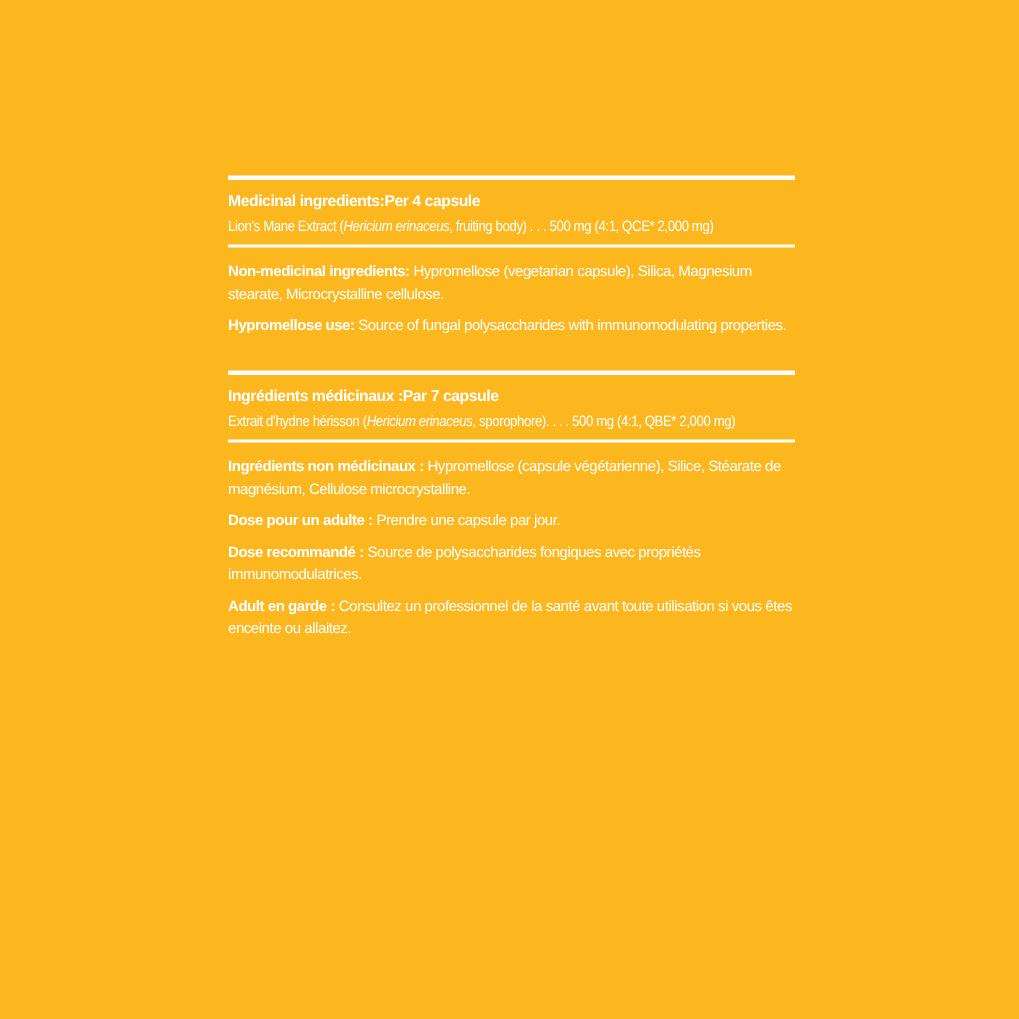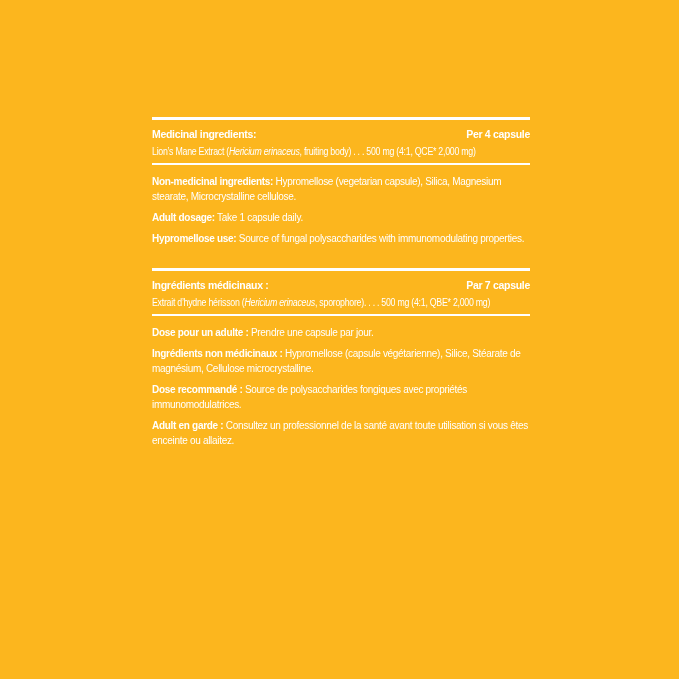--- a/index.html
+++ b/index.html
@@ -25,21 +25,21 @@
     height: 3px;
     background: #FFFFFF;
   }
   .rule-thin {
     height: 2px;
     background: #FFFFFF;
     margin-top: 4px;
   }
   .ing-header {
     display: flex;
-    justify-content: space-between;
+    justify-content: flex-start;
     font-weight: 700;
     font-size: 10.5px;
     margin-top: 7px;
   }
   .ing-row {
     margin-top: 2px;
     white-space: nowrap;
     transform: scaleX(0.88);
     transform-origin: left center;
   }
@@ -65,42 +65,41 @@
     </div>
 
     <div class="ing-row">
       <span>Lion’s Mane Extract (</span><span class="species">Hericium erinaceus</span><span>, fruiting body) . . . 500 mg (4:1, QCE* 2,000 mg)</span>
     </div>
 
     <div class="rule-thin"></div>
 
     <p class="para"><b>Non-medicinal ingredients:</b><span> Hypromellose (vegetarian capsule), Silica, Magnesium stearate, Microcrystalline cellulose.</span></p>
 
-    <p class="para"><b>Adult dosage:</b><span> Take 1 capsule daily.</span></p>
 
     <p class="para"><b>Hypromellose use:</b><span> Source of fungal polysaccharides with immunomodulating properties.</span></p>
 
   </div>
 
   <div class="section-french">
     <div class="rule-thick"></div>
 
     <div class="ing-header">
       <span>Ingrédients médicinaux :</span>
       <span>Par 7 capsule</span>
     </div>
 
     <div class="ing-row">
       <span>Extrait d’hydne hérisson (</span><span class="species">Hericium erinaceus</span><span>, sporophore). . . . 500 mg (4:1, QBE* 2,000 mg)</span>
     </div>
 
     <div class="rule-thin"></div>
 
+    <p class="para"><b>Ingrédients non médicinaux :</b><span> Hypromellose (capsule végétarienne), Silice, Stéarate de magnésium, Cellulose microcrystalline.</span></p>
+
     <p class="para"><b>Dose pour un adulte :</b><span> Prendre une capsule par jour.</span></p>
-
-    <p class="para"><b>Ingrédients non médicinaux :</b><span> Hypromellose (capsule végétarienne), Silice, Stéarate de magnésium, Cellulose microcrystalline.</span></p>
 
     <p class="para"><b>Dose recommandé :</b><span> Source de polysaccharides fongiques avec propriétés immunomodulatrices.</span></p>
 
     <p class="para"><b>Adult en garde :</b><span> Consultez un professionnel de la santé avant toute utilisation si vous êtes enceinte ou allaitez.</span></p>
   </div>
 
 </div>
 
 </body></html>

